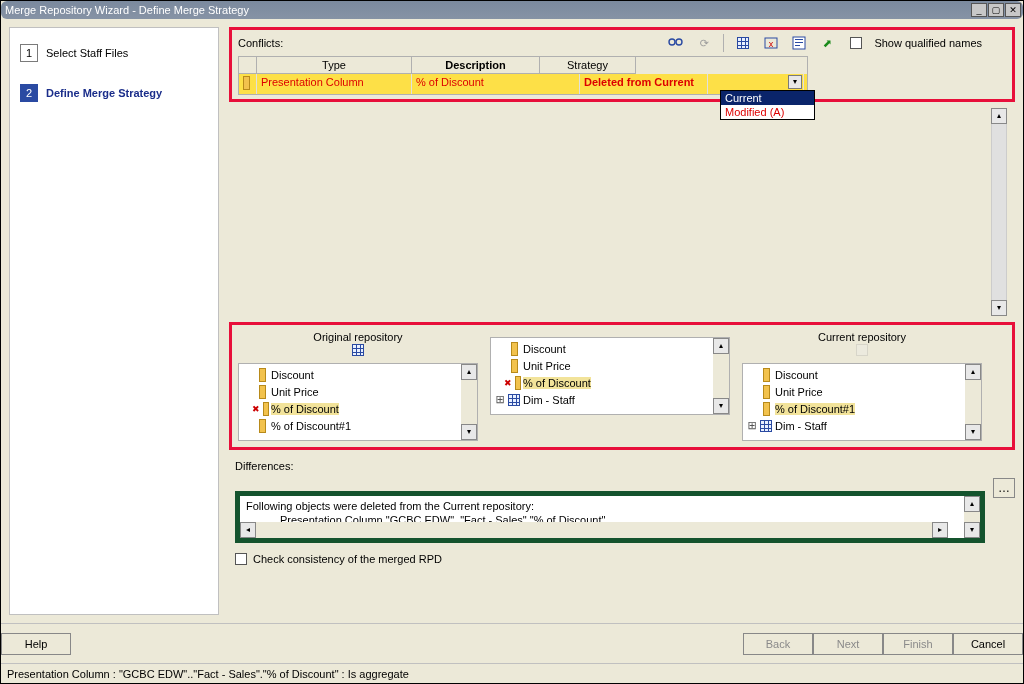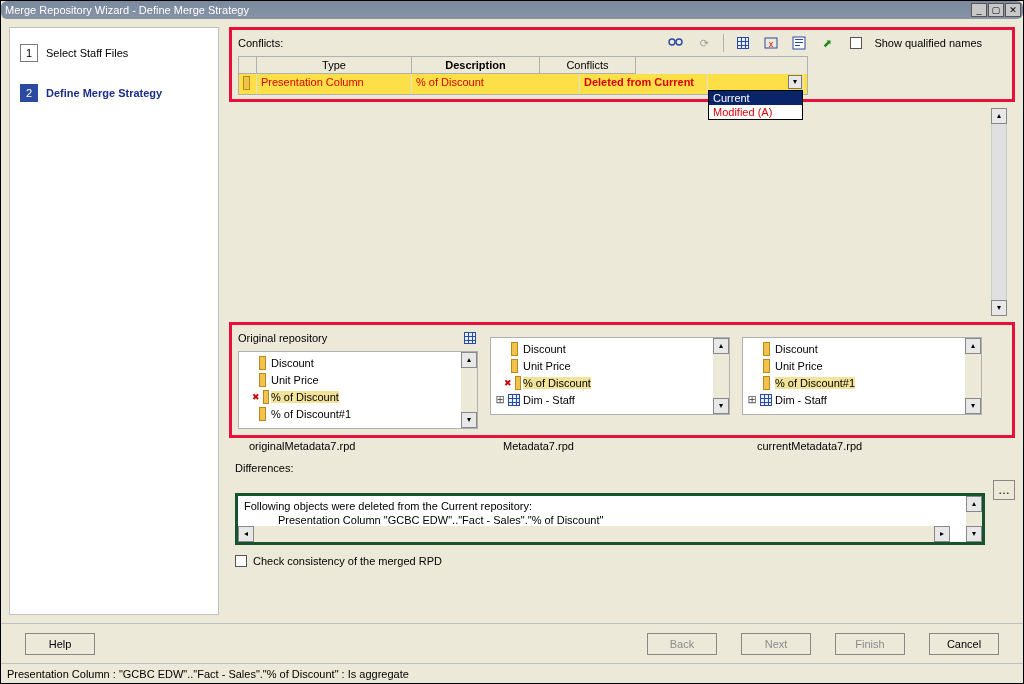--- a/index.html
+++ b/index.html
@@ -27,31 +27,31 @@
   .sep { width:1px; height:18px; background:#b0b0b0; }
   .chk-row { display:flex; align-items:center; gap:12px; margin-left:10px; }
   .chkbox { width:12px; height:12px; border:1px solid #555; background:#fff; display:inline-block; }
   .conflict-table { margin-top:4px; border:1px solid #b0b0b0; background:#fde047; width:570px; }
   .ct-head { display:flex; background:#ece9d8; }
   .ct-head .ct-cell { border-right:1px solid #b0b0b0; border-bottom:1px solid #b0b0b0; text-align:center; padding:2px 0; font-size:11px; background:#ece9d8; }
   .ct-row { display:flex; }
   .ct-row .ct-cell { border-right:1px solid #e0e0e0; padding:2px 4px; font-size:11px; color:#d00; }
   .dd-wrap { position:relative; }
   .dd-arrow { width:14px; height:14px; border:1px solid #7a7a7a; background:#e8e8e8; display:flex; align-items:center; justify-content:center; font-size:8px; line-height:1; cursor:default; position:absolute; right:1px; top:1px; }
-  .dd-list { position:absolute; left:0; top:16px; width:100%; border:1px solid #000; background:#fff; z-index:10; }
+  .dd-list { position:absolute; left:12px; top:16px; width:100%; border:1px solid #000; background:#fff; z-index:10; }
   .dd-opt { padding:1px 4px; font-size:11px; }
   .dd-opt.sel { background:#0a246a; color:#fff; }
   .dd-opt.red { color:#d00; }
   .vscroll { position:absolute; right:8px; top:6px; bottom:6px; width:16px; background:#ece9d8; display:flex; flex-direction:column; }
   .vscroll .btn { height:16px; background:#e8e8e8; border:1px solid #888; display:flex; align-items:center; justify-content:center; font-size:8px; line-height:1; }
   .vscroll .track { flex:1; background:#e0e0e0; border-left:1px solid #ccc; border-right:1px solid #ccc; }
   .repos-area { padding:6px 30px 6px 6px; position:relative; }
   .repos-row { display:flex; gap:12px; }
   .repo-col { flex:1; display:flex; flex-direction:column; }
-  .repo-head { display:flex; align-items:center; }
+  .repo-head { display:flex; align-items:center;flex-direction:column; }
   .repo-head .lbl { flex:1; }
   .repo-head .icon { width:16px; height:14px; display:flex; align-items:center; justify-content:center; }
   .treebox { margin-top:6px; border:1px solid #b0b0b0; background:#fff; height:78px; display:flex; }
   .treecontent { flex:1; overflow:hidden; padding:2px 2px; }
   .titem { display:flex; align-items:center; gap:2px; padding:0 2px; font-size:11px; height:17px; }
   .titem .ex { width:10px; text-align:center; color:#555; font-size:11px; }
   .titem .ticon { width:14px; height:14px; display:inline-flex; align-items:center; justify-content:center; }
   .titem.deleted .ticon::before { content:"✖"; color:#c00; font-size:9px; position:relative; left:-3px; }
   .titem.sel .tlabel { background:#f2e39a; }
   .ruler { width:7px; height:14px; background:#f2c24d; border:1px solid #b88a1a; display:inline-block; }
@@ -61,32 +61,32 @@
     linear-gradient(#2a4aa2,#2a4aa2) 3px 0/1px 100% no-repeat,
     linear-gradient(#2a4aa2,#2a4aa2) 7px 0/1px 100% no-repeat,
     #e8f0ff; }
   .tree-scroll { width:16px; display:flex; flex-direction:column; }
   .tree-scroll .btn { height:16px; background:#e8e8e8; border:1px solid #888; display:flex; align-items:center; justify-content:center; font-size:8px; line-height:1; }
   .tree-scroll .track { flex:1; background:#ece9d8; }
   .repo-file { margin-top:2px; padding-left:14px; font-size:11px; }
   .repos-block { position:relative; }
   .diffs-area { margin-top:10px; padding:0 30px 0 6px; position:relative; }
   .diffs-label { margin-bottom:19px; }
-  .diffs-box { border:3px solid #14532d; background:#fff; height:52px; position:relative; display:flex; }
+  .diffs-box { border:5px solid #14532d; background:#fff; height:52px; position:relative; display:flex; }
   .diffs-text { flex:1; padding:3px 6px; font-size:11px; line-height:14px; position:relative; }
   .diffs-text .line2 { padding-left:34px; }
   .h-scroll { position:absolute; left:0; right:16px; bottom:0; height:16px; display:flex; }
   .h-scroll .btn { width:16px; background:#e8e8e8; border:1px solid #888; display:flex; align-items:center; justify-content:center; font-size:8px; line-height:1; }
   .h-scroll .track { flex:1; background:#ece9d8; }
   .diffs-vscroll { width:16px; display:flex; flex-direction:column; }
   .diffs-vscroll .btn { height:16px; background:#e8e8e8; border:1px solid #888; display:flex; align-items:center; justify-content:center; font-size:8px; line-height:1; }
   .diffs-vscroll .track { flex:1; background:#ece9d8; }
   .ellipsis-btn { position:absolute; right:0; top:18px; width:22px; height:20px; border:1px solid #888; background:#ece9d8; display:flex; align-items:center; justify-content:center; font-size:12px; cursor:default; }
   .check-row { margin-top:10px; padding-left:6px; display:flex; align-items:center; gap:6px; }
-  .footer { height:40px; display:flex; align-items:center; padding:0 24px; gap:24px; border-top:1px solid #c0c0c0; }
+  .footer { height:40px; display:flex; align-items:center; padding:0 0; gap:0; border-top:1px solid #c0c0c0; }
   .footer .spacer { flex:1; }
   .btn-std { width:70px; height:22px; border:1px solid #888; background:#ece9d8; display:flex; align-items:center; justify-content:center; font-size:11px; }
   .btn-std.disabled { color:#8a8a8a; }
   .statusbar { height:20px; border-top:1px solid #c0c0c0; background:#ece9d8; padding:2px 6px; font-size:11px; display:flex; align-items:center; }
   .conflicts-wrap { position:relative; }
   .conflicts-body { height:220px; background:#ece9d8; position:relative; }
   .w-icon { width:18px;}
   .w-type { flex:0 0 155px; }
   .w-name { flex:0 0 168px; }
   .w-desc { flex:0 0 128px;font-weight:bold; }
@@ -158,21 +158,21 @@
               <span class="chkbox"></span>
               <span>Show qualified names</span>
             </div>
           </div>
 
           <div class="conflict-table">
             <div class="ct-head">
               <div class="ct-cell w-icon">&nbsp;</div>
               <div class="ct-cell w-type">Type</div>
               <div class="ct-cell w-desc">Description</div>
-              <div class="ct-cell w-dec">Conflicts</div>
+              <div class="ct-cell w-dec">Strategy</div>
             </div>
             <div class="ct-row">
               <div class="ct-cell w-icon"><span class="ruler"></span></div>
               <div class="ct-cell w-type">Presentation Column</div>
               <div class="ct-cell w-name">% of Discount</div>
               <div class="ct-cell w-desc">Deleted from Current</div>
               <div class="ct-cell w-dec dd-wrap" style="color:#000;">
                 <span class="dd-arrow">▾</span>
                 <div class="dd-list">
                   <div class="dd-opt sel">Current</div>
@@ -275,20 +275,26 @@
                 </div>
                 <div class="tree-scroll">
                   <div class="btn">▴</div>
                   <div class="track"></div>
                   <div class="btn">▾</div>
                 </div>
               </div>
             </div>
 
             <div class="repo-col">
+              <div class="repo-head">
+                <span class="lbl">Current repository</span>
+                <span class="icon" style="opacity:.3;">
+                    <span style="display:inline-block;width:12px;height:12px;border:1px solid #aaa;background:#eee;"></span>
+                  </span>
+              </div>
               <div class="treebox">
                 <div class="treecontent">
                   <div class="titem">
                       <span class="ex"></span>
                       <span class="ticon">
                         <span class="ruler"></span>
                       </span>
                       <span class="tlabel">Discount</span>
                     </div>
                   <div class="titem">
@@ -315,31 +321,20 @@
                 </div>
                 <div class="tree-scroll">
                   <div class="btn">▴</div>
                   <div class="track"></div>
                   <div class="btn">▾</div>
                 </div>
               </div>
             </div>
 
           </div>
-        </div>
-        <div class="repos-row" style="padding:0 30px 0 6px;">
-          <div class="repo-col">
-              <div class="repo-file">originalMetadata7.rpd</div>
-            </div>
-          <div class="repo-col">
-              <div class="repo-file">Metadata7.rpd</div>
-            </div>
-          <div class="repo-col">
-              <div class="repo-file">currentMetadata7.rpd</div>
-            </div>
         </div>
       </div>
 
       <div class="diffs-area">
         <div class="diffs-label">Differences:</div>
         <div class="diffs-box">
           <div class="diffs-text">
             <div>Following objects were deleted from the Current repository:</div>
             <div class="line2">Presentation Column "GCBC EDW".."Fact - Sales"."% of Discount"</div>
             <div class="h-scroll">

